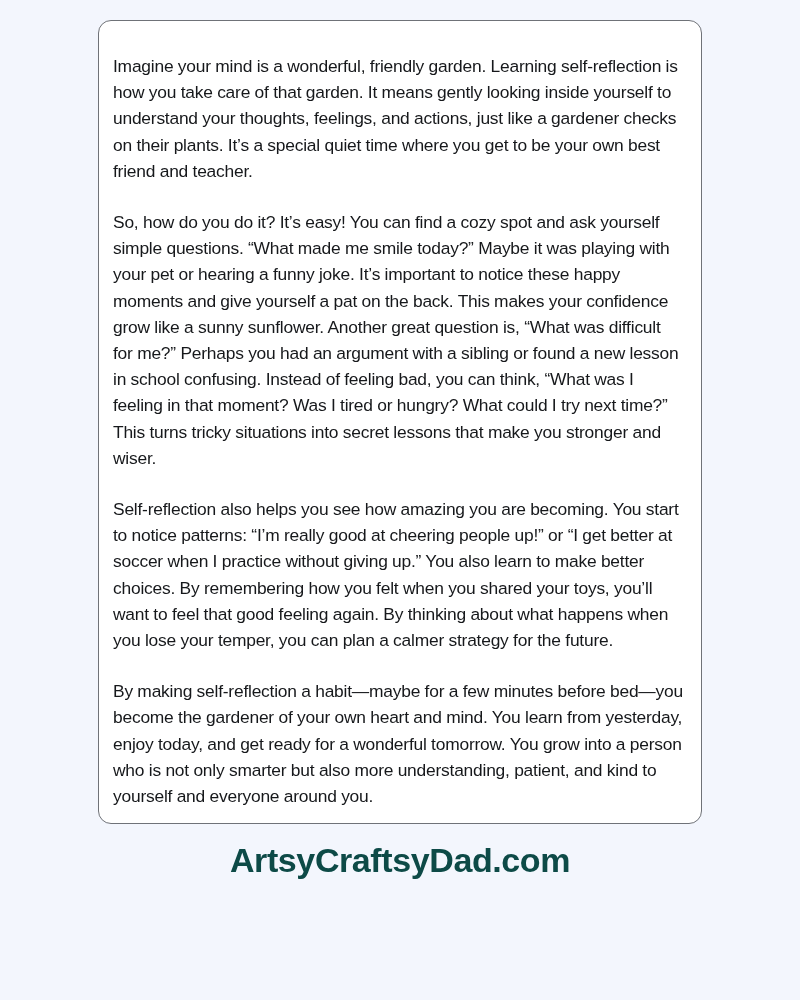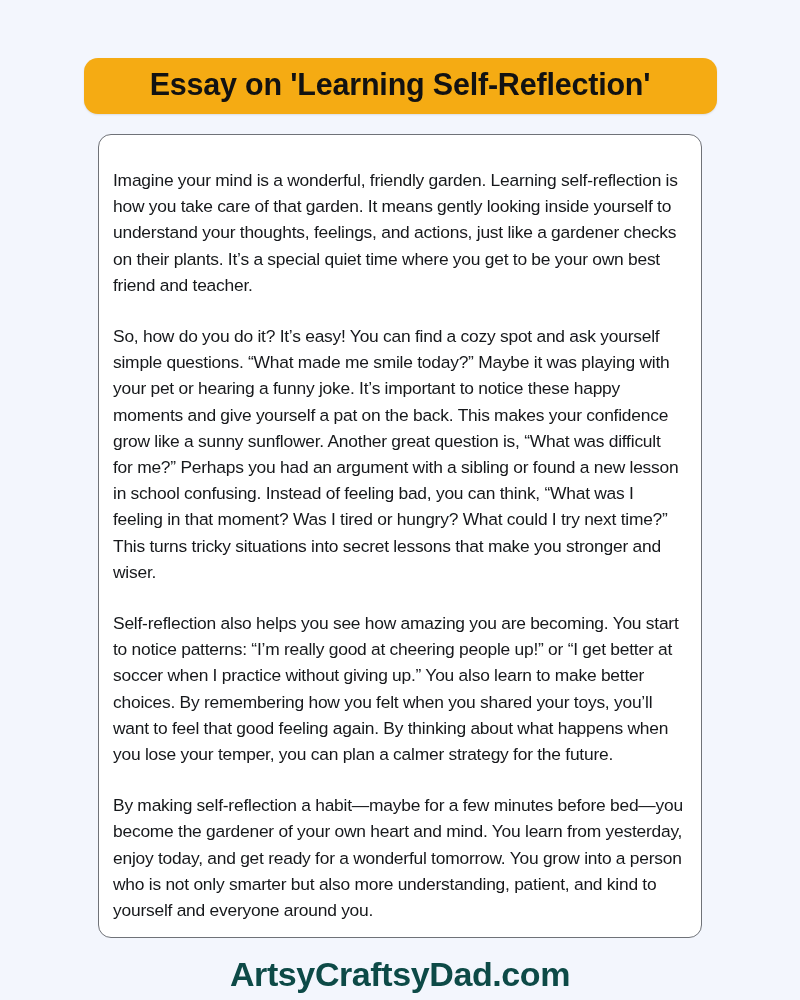--- a/index.html
+++ b/index.html
@@ -87,25 +87,20 @@
     font-weight: bold;
     color: #0d4a47;
     letter-spacing: -0.4px;
   }
 </style>
 </head>
 <body>
 
 <div class="page">
 
-  <div class="title-badge-wrap">
-    <div class="title-badge">
-      <h1>Essay on 'Learning Self-Reflection'</h1>
-    </div>
-  </div>
 
   <div class="essay-card">
     <div class="essay-body">
       <p>Imagine your mind is a wonderful, friendly garden. Learning self-reflection is how you take care of that garden. It means gently looking inside yourself to understand your thoughts, feelings, and actions, just like a gardener checks on their plants. It’s a special quiet time where you get to be your own best friend and teacher.</p>
       <p>So, how do you do it? It’s easy! You can find a cozy spot and ask yourself simple questions. “What made me smile today?” Maybe it was playing with your pet or hearing a funny joke. It’s important to notice these happy moments and give yourself a pat on the back. This makes your confidence grow like a sunny sunflower. Another great question is, “What was difficult for me?” Perhaps you had an argument with a sibling or found a new lesson in school confusing. Instead of feeling bad, you can think, “What was I feeling in that moment? Was I tired or hungry? What could I try next time?” This turns tricky situations into secret lessons that make you stronger and wiser.</p>
       <p>Self-reflection also helps you see how amazing you are becoming. You start to notice patterns: “I’m really good at cheering people up!” or “I get better at soccer when I practice without giving up.” You also learn to make better choices. By remembering how you felt when you shared your toys, you’ll want to feel that good feeling again. By thinking about what happens when you lose your temper, you can plan a calmer strategy for the future.</p>
       <p>By making self-reflection a habit—maybe for a few minutes before bed—you become the gardener of your own heart and mind. You learn from yesterday, enjoy today, and get ready for a wonderful tomorrow. You grow into a person who is not only smarter but also more understanding, patient, and kind to yourself and everyone around you.</p>
     </div>
   </div>
 

